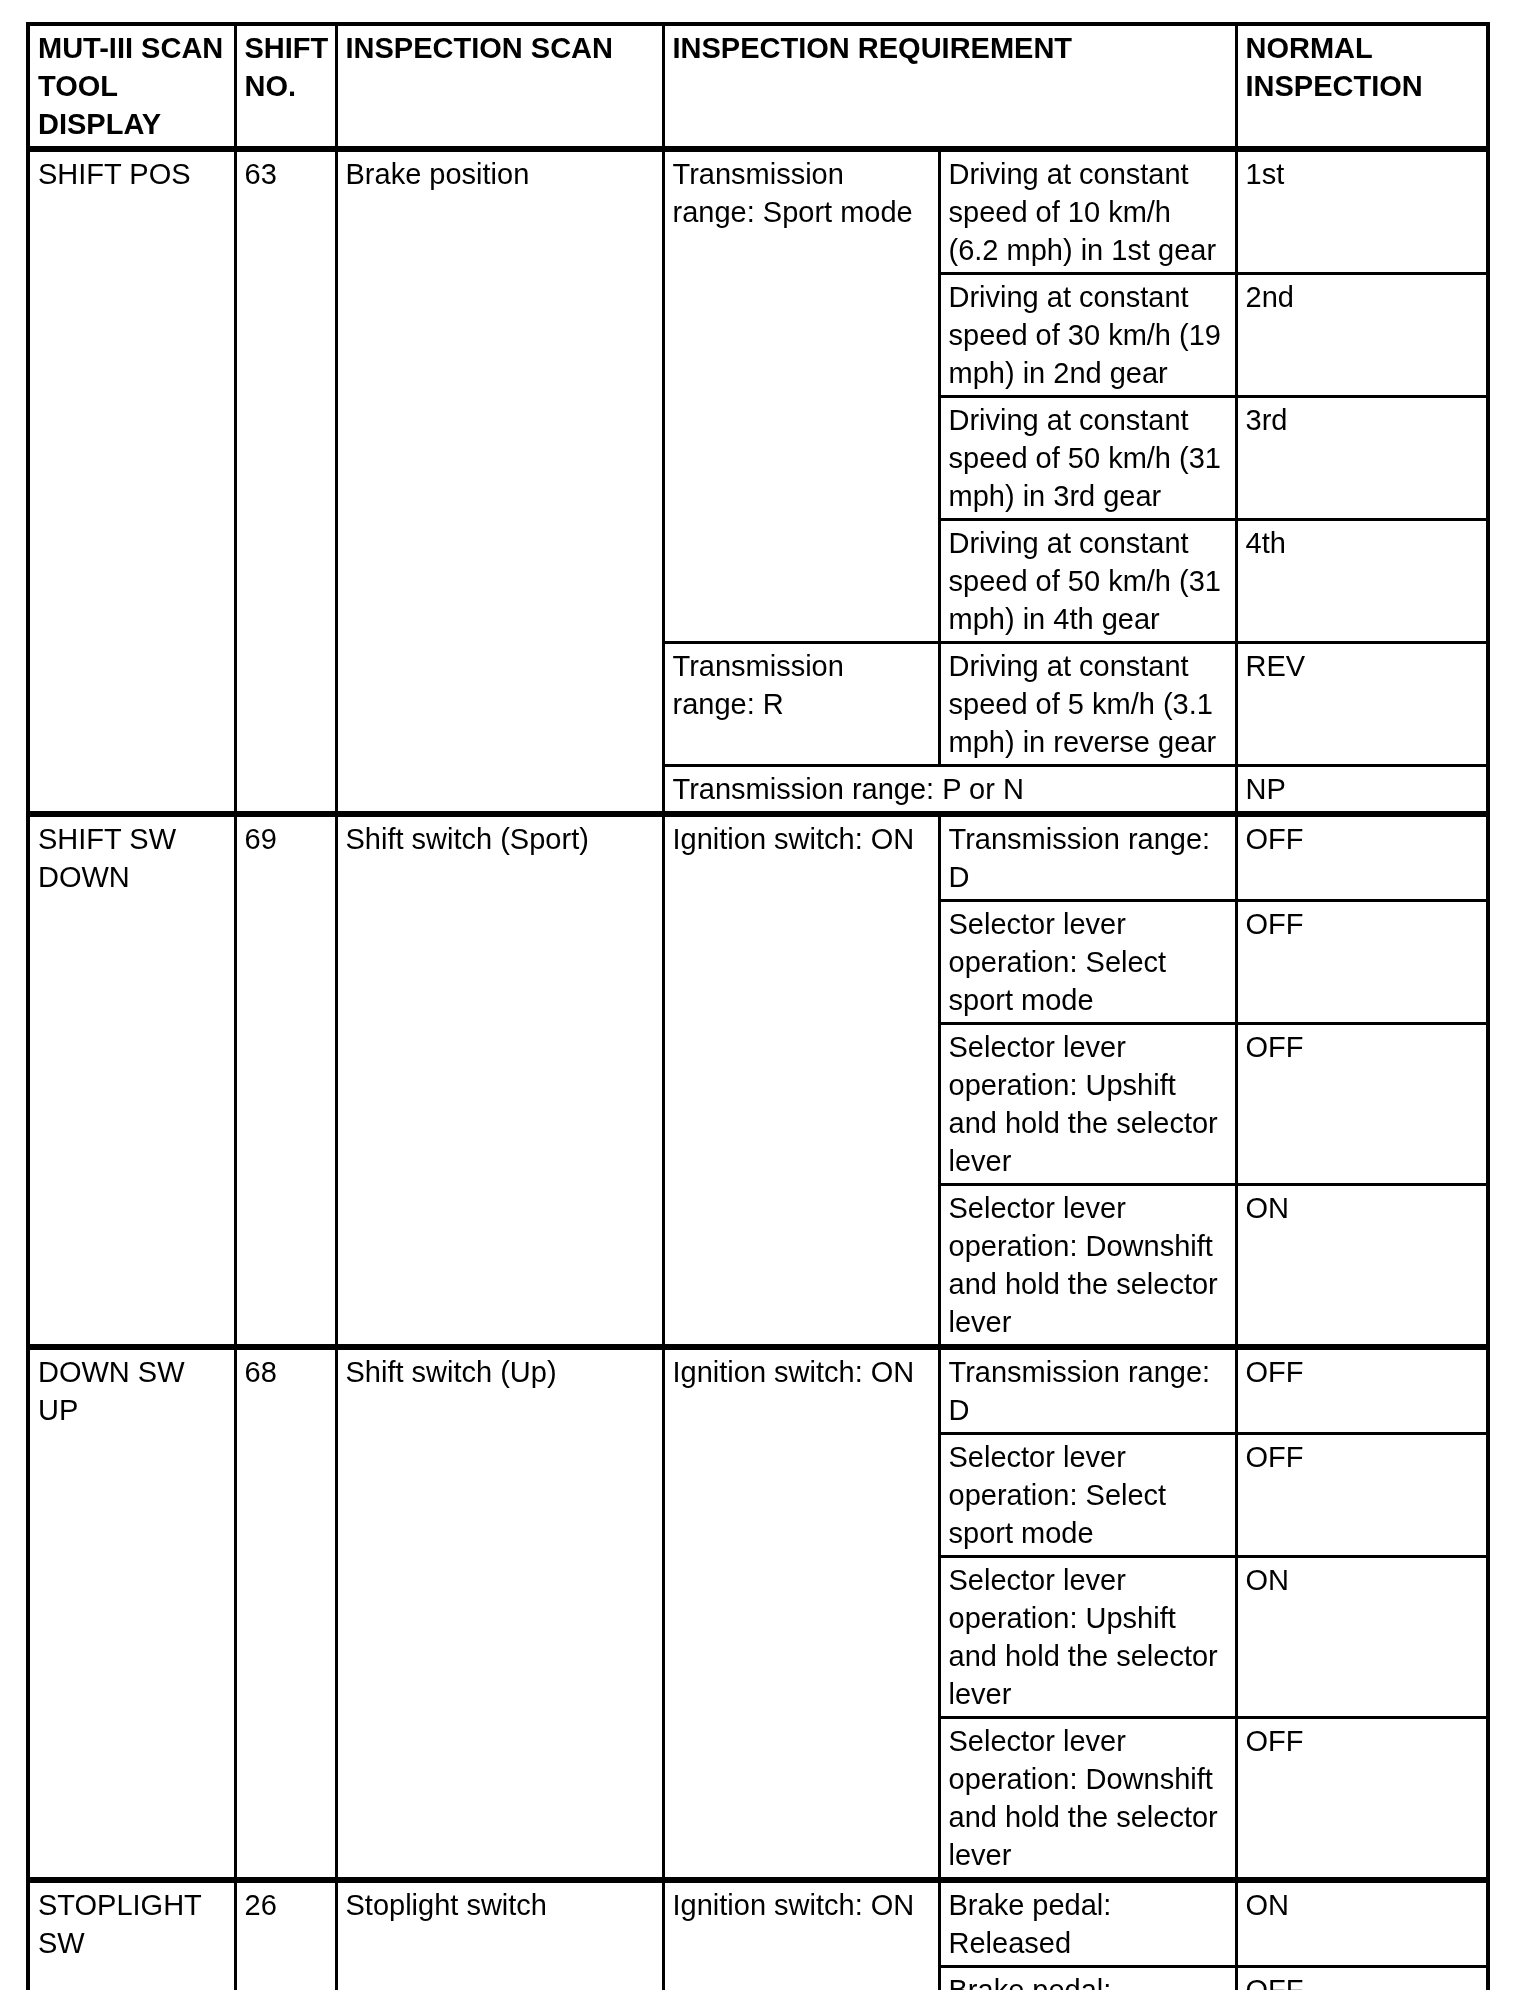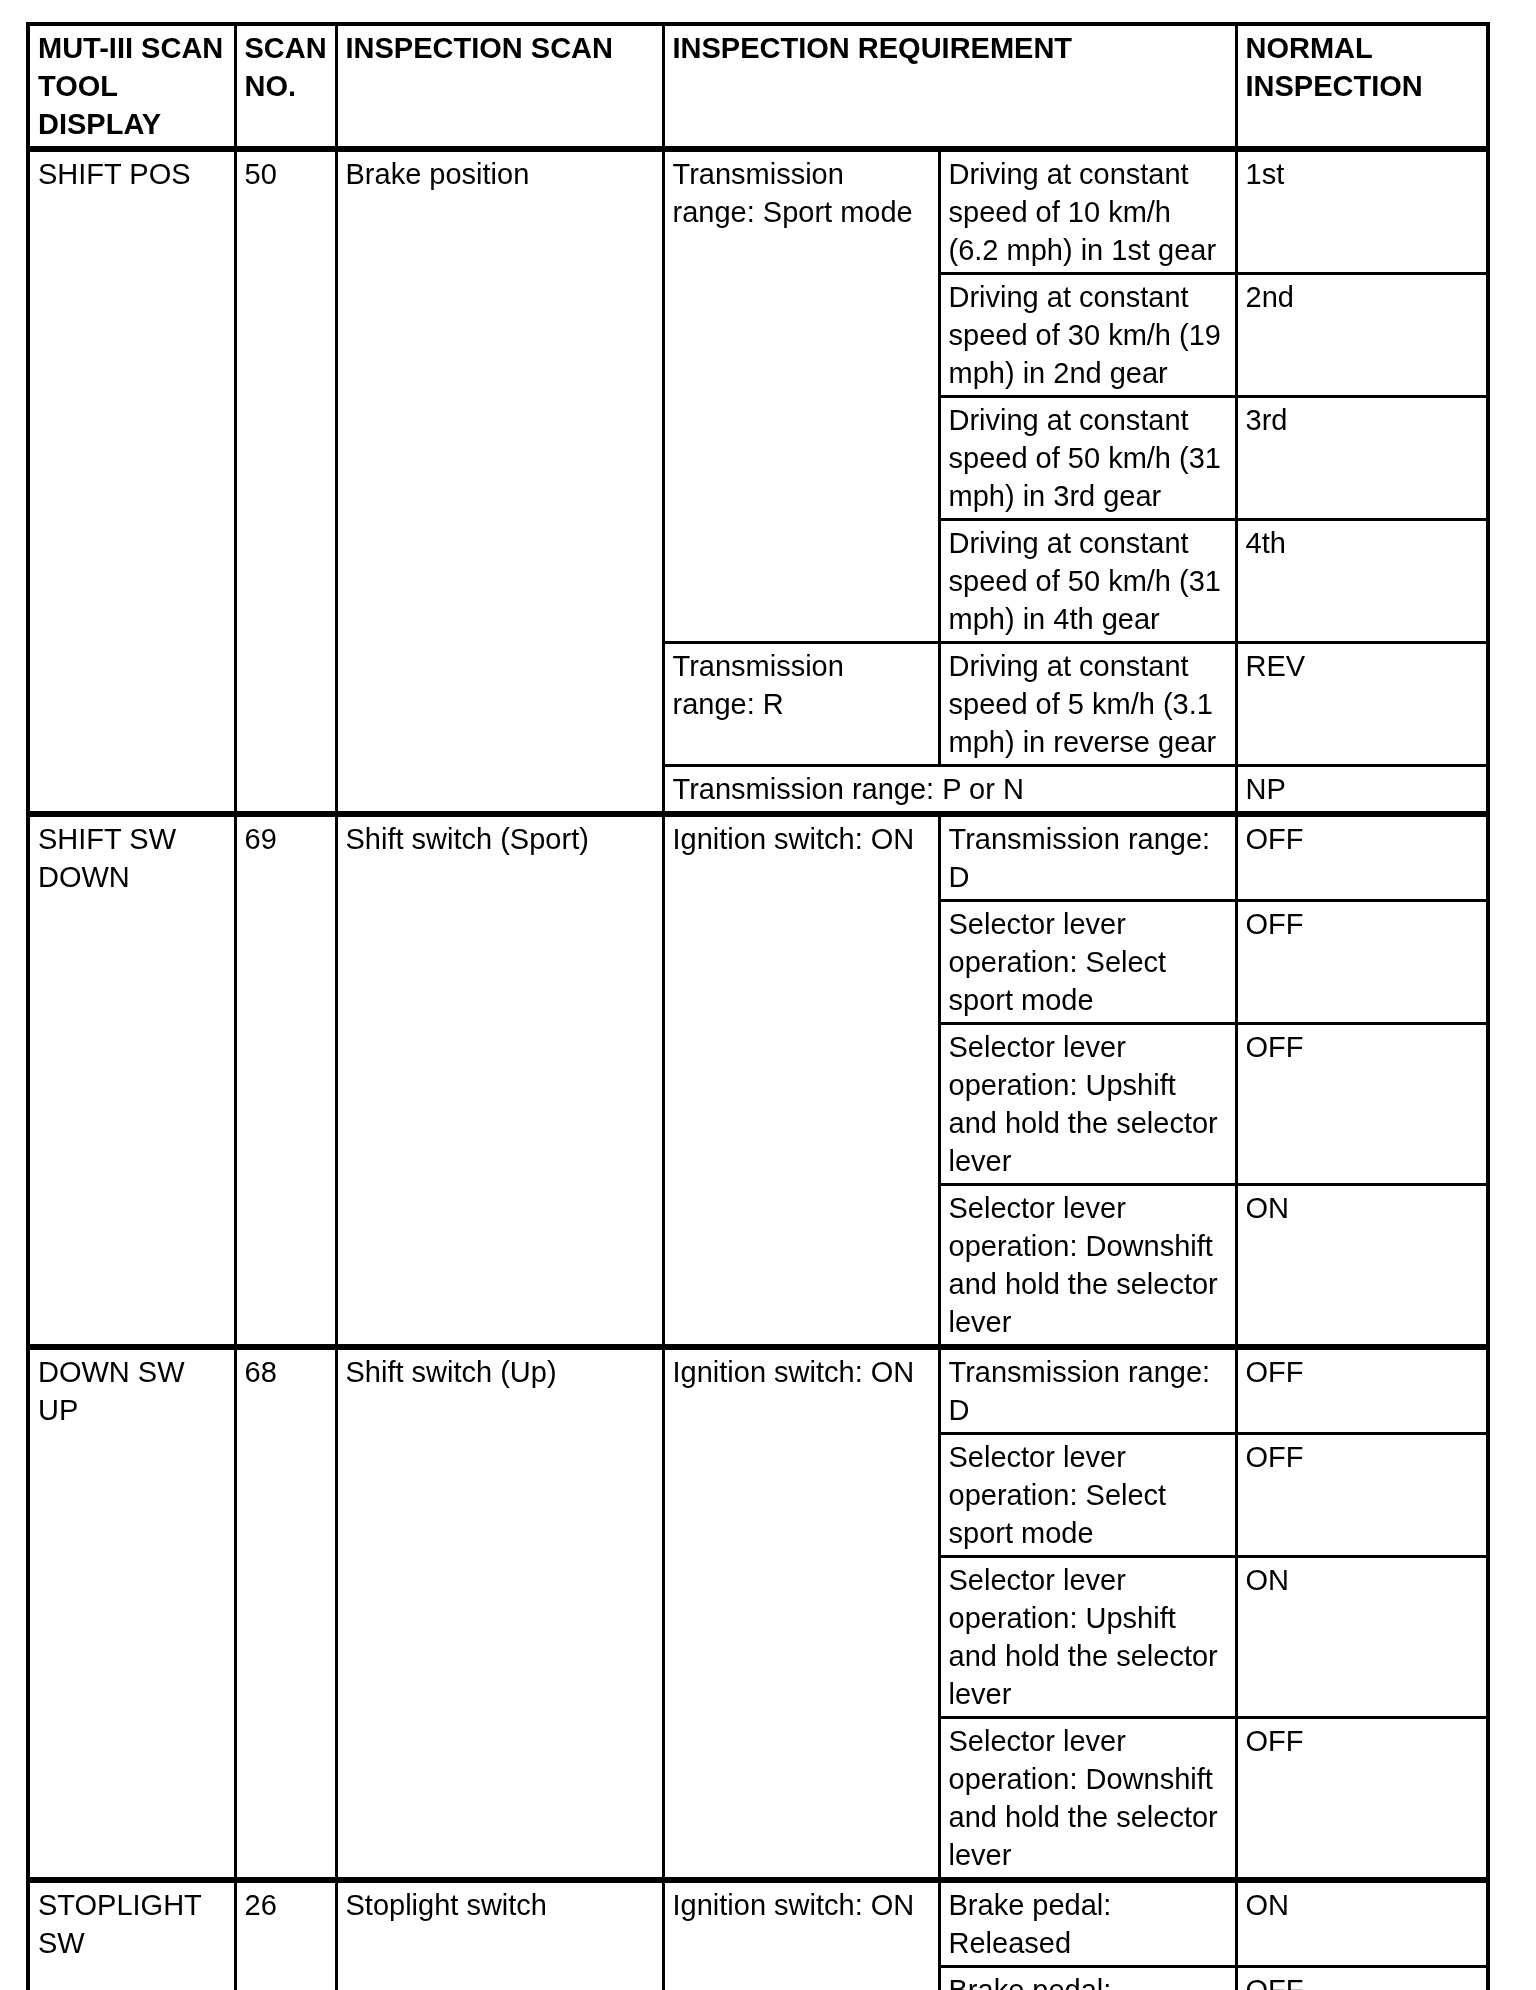--- a/index.html
+++ b/index.html
@@ -57,31 +57,31 @@
       <col style="width:207px">
       <col style="width:101px">
       <col style="width:327px">
       <col style="width:276px">
       <col style="width:297px">
       <col style="width:252px">
     </colgroup>
     <thead>
       <tr class="h-head">
         <th>MUT-III SCAN TOOL DISPLAY</th>
-        <th>SCAN NO.</th>
+        <th>SHIFT NO.</th>
         <th>INSPECTION SCAN</th>
         <th colspan="2">INSPECTION REQUIREMENT</th>
         <th>NORMAL INSPECTION</th>
       </tr>
     </thead>
     <tbody>
 
       <tr class="section-start h-3">
         <td rowspan="6">SHIFT POS</td>
-        <td rowspan="6">50</td>
+        <td rowspan="6">63</td>
         <td rowspan="6">Brake position</td>
         <td rowspan="4">Transmission range: Sport mode</td>
         <td>Driving at constant speed of 10 km/h (6.2 mph) in 1st gear</td>
         <td>1st</td>
       </tr>
       <tr class="h-3">
         <td>Driving at constant speed of 30 km/h (19 mph) in 2nd gear</td>
         <td>2nd</td>
       </tr>
       <tr class="h-3">

